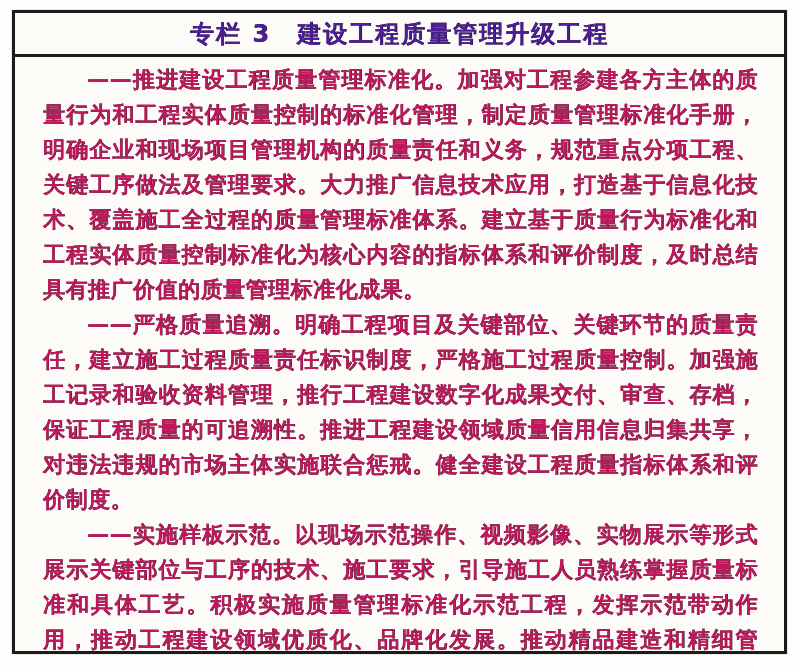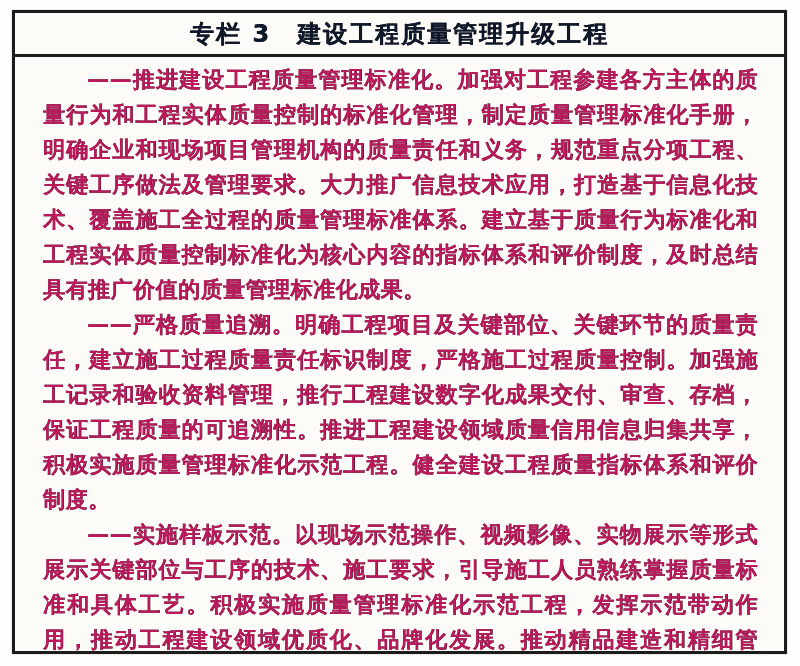--- a/index.html
+++ b/index.html
@@ -35,21 +35,21 @@
     border-bottom: 3px solid #1c1c1c;
     display: flex;
     align-items: center;
     justify-content: center;
     box-sizing: border-box;
     background: #fcfbf8;
   }
   .title-text {
     font-size: 24px;
     font-weight: bold;
-    color: #0f172a;
+    color: #4c1d95;
     letter-spacing: 2px;
     white-space: nowrap;
     text-shadow: 0.4px 0 0 #141414;
   }
   .content {
     padding: 5px 26px 0 28px;
     color: #191919;
   }
   .content p {
     margin: 0;
@@ -68,17 +68,17 @@
 </head>
 <body>
 
 <div class="page">
   <div class="column-box">
     <div class="title-bar">
       <span class="title-text">专栏 3　建设工程质量管理升级工程</span>
     </div>
     <div class="content">
       <p>——推进建设工程质量管理标准化。加强对工程参建各方主体的质量行为和工程实体质量控制的标准化管理，制定质量管理标准化手册，明确企业和现场项目管理机构的质量责任和义务，规范重点分项工程、关键工序做法及管理要求。大力推广信息技术应用，打造基于信息化技术、覆盖施工全过程的质量管理标准体系。建立基于质量行为标准化和工程实体质量控制标准化为核心内容的指标体系和评价制度，及时总结具有推广价值的质量管理标准化成果。</p>
-      <p>——严格质量追溯。明确工程项目及关键部位、关键环节的质量责任，建立施工过程质量责任标识制度，严格施工过程质量控制。加强施工记录和验收资料管理，推行工程建设数字化成果交付、审查、存档，保证工程质量的可追溯性。推进工程建设领域质量信用信息归集共享，积极实施质量管理标准化示范工程。健全建设工程质量指标体系和评价制度。</p>
+      <p>——严格质量追溯。明确工程项目及关键部位、关键环节的质量责任，建立施工过程质量责任标识制度，严格施工过程质量控制。加强施工记录和验收资料管理，推行工程建设数字化成果交付、审查、存档，保证工程质量的可追溯性。推进工程建设领域质量信用信息归集共享，对违法违规的市场主体实施联合惩戒。健全建设工程质量指标体系和评价制度。</p>
       <p>——实施样板示范。以现场示范操作、视频影像、实物展示等形式展示关键部位与工序的技术、施工要求，引导施工人员熟练掌握质量标准和具体工艺。积极实施质量管理标准化示范工程，发挥示范带动作用，推动工程建设领域优质化、品牌化发展。推动精品建造和精细管理，建设品质工程。</p>
     </div>
   </div>
 </div>
 
 </body></html>

